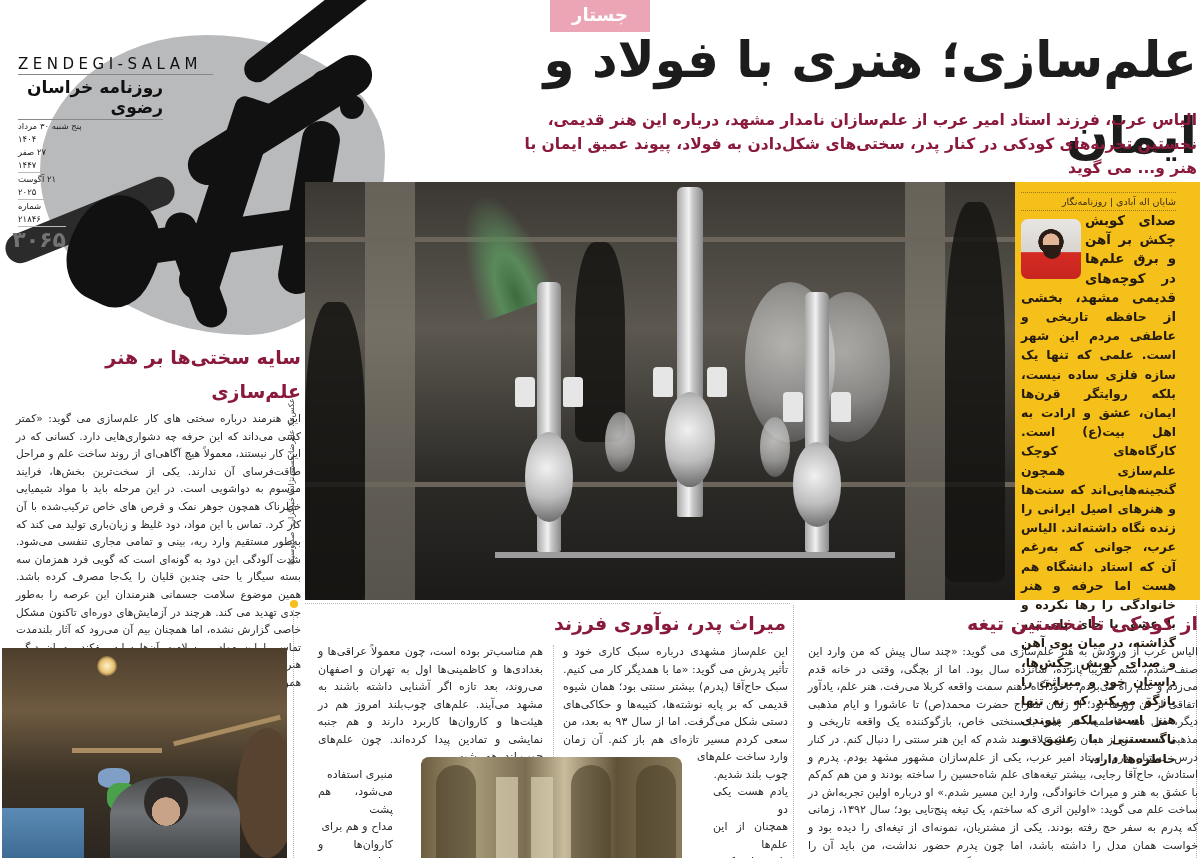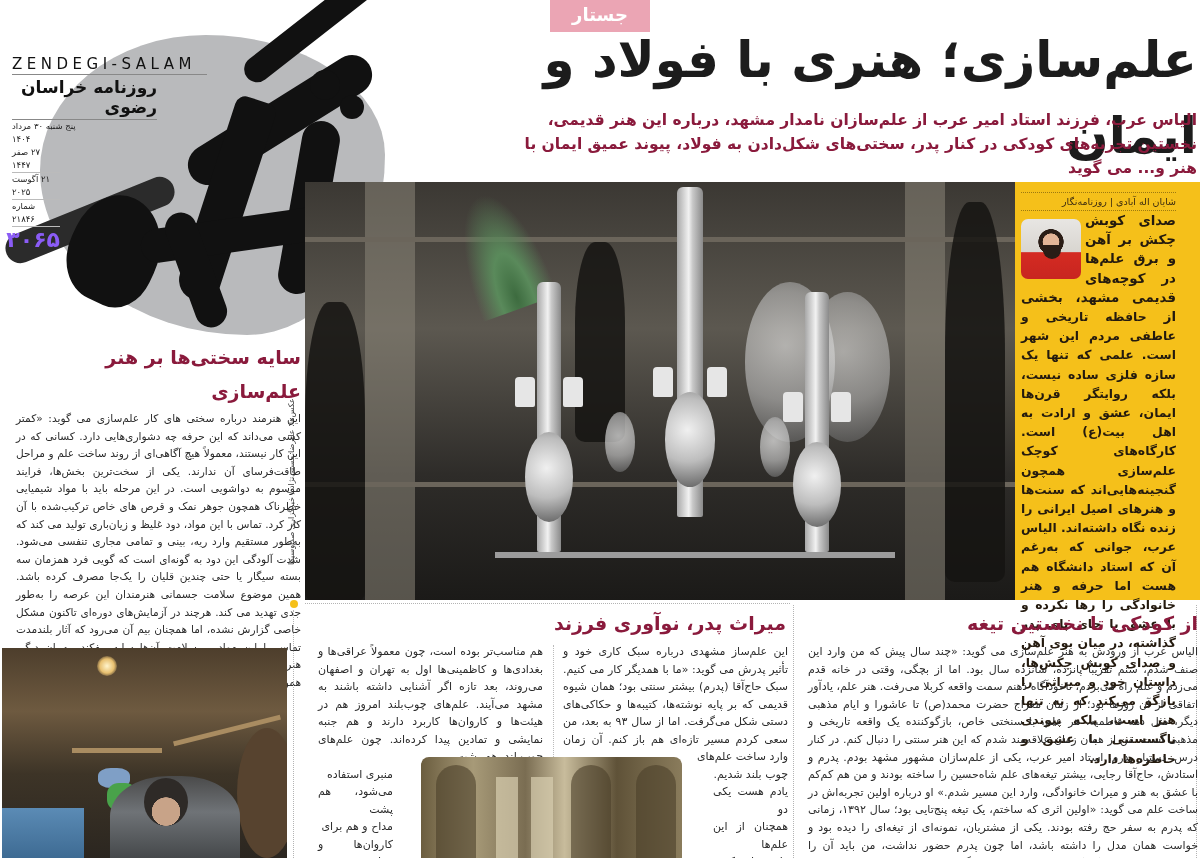--- a/index.html
+++ b/index.html
@@ -14,31 +14,31 @@
   .c1 { left: 175px; top: 100px; width: 210px; height: 40px; transform: rotate(-32deg); }
   .c2 { left: 0px; top: 205px; width: 180px; height: 30px; transform: rotate(-22deg); background:#2b2b2b; }
   .c3 { left: 205px; top: 95px; width: 42px; height: 210px; border-radius: 30px 30px 60px 60px; transform: rotate(18deg); }
   .c4 { left: 290px; top: 120px; width: 38px; height: 175px; border-radius: 25px; transform: rotate(10deg); }
   .c5 { left: 70px; top: 195px; width: 90px; height: 110px; border-radius: 50% 60% 40% 50%; transform: rotate(25deg); }
   .c6 { left: 140px; top: 215px; width: 230px; height: 34px; transform: rotate(-8deg); }
   .c7 { left: 230px; top: 15px; width: 160px; height: 26px; transform: rotate(-38deg); }
   .c8 { left: 180px; top: 210px; width: 32px; height: 120px; transform: rotate(-20deg); border-radius: 16px; }
   .c9 { left: 310px; top: 70px; width: 30px; height: 30px; border-radius: 50%; }
   .c10 { left: 340px; top: 95px; width: 24px; height: 24px; border-radius: 50%; }
-  .mast-text { position: absolute; left: 12px; top: 55px; width: 200px; }
+  .mast-text { position: absolute; left: 18px; top: 55px; width: 200px; }
   .latin { font-family: "DejaVu Sans", sans-serif; font-size: 15px; letter-spacing: 4.5px; color: #111; }
   .latin-rule { height: 1px; background: #888; width: 195px; margin-top: 1px; }
   .paper-name { font-family: "DejaVu Sans", sans-serif; font-weight: bold; font-size: 17px; color: #111;
     direction: rtl; text-align: right; width: 145px; margin-top: 2px; letter-spacing: -0.5px; }
   .paper-rule { height: 1px; background: #888; width: 145px; margin-top: 2px; }
   .date-line { direction: rtl; text-align: left; font-size: 8.5px; line-height: 13px; color: #222; }
   .date-line.first { width: 70px; }
   .date-block { width: 48px; }
   .date-block .date-line { border-bottom: 1px solid #bbb; }
-  .issue-num { font-size: 22px; font-weight: bold; direction: rtl; text-align: right; width: 48px; color: #8b5cf6; letter-spacing: 1px; }
+  .issue-num { font-size: 22px; font-weight: bold; direction: rtl; text-align: right; width: 48px; color: #737373; letter-spacing: 1px; }
 
   
   .section-tag { position: absolute; left: 550px; top: 0; width: 100px; height: 32px; background: #eba5b4;
     color: #fff; font-weight: bold; font-size: 18px; text-align: center; line-height: 30px; direction: rtl; }
   .headline { position: absolute; right: 3px; top: 22px; width: 690px; direction: rtl; text-align: right;
     font-family: "DejaVu Sans", sans-serif; font-weight: bold; font-size: 50px; color: #1c1c1c; letter-spacing: -1px; line-height: 76px; }
   .lead { position: absolute; right: 3px; top: 108px; width: 690px; direction: rtl; text-align: right;
     font-weight: bold; font-size: 15.5px; line-height: 24px; color: #8a1a3c; }
 
   

